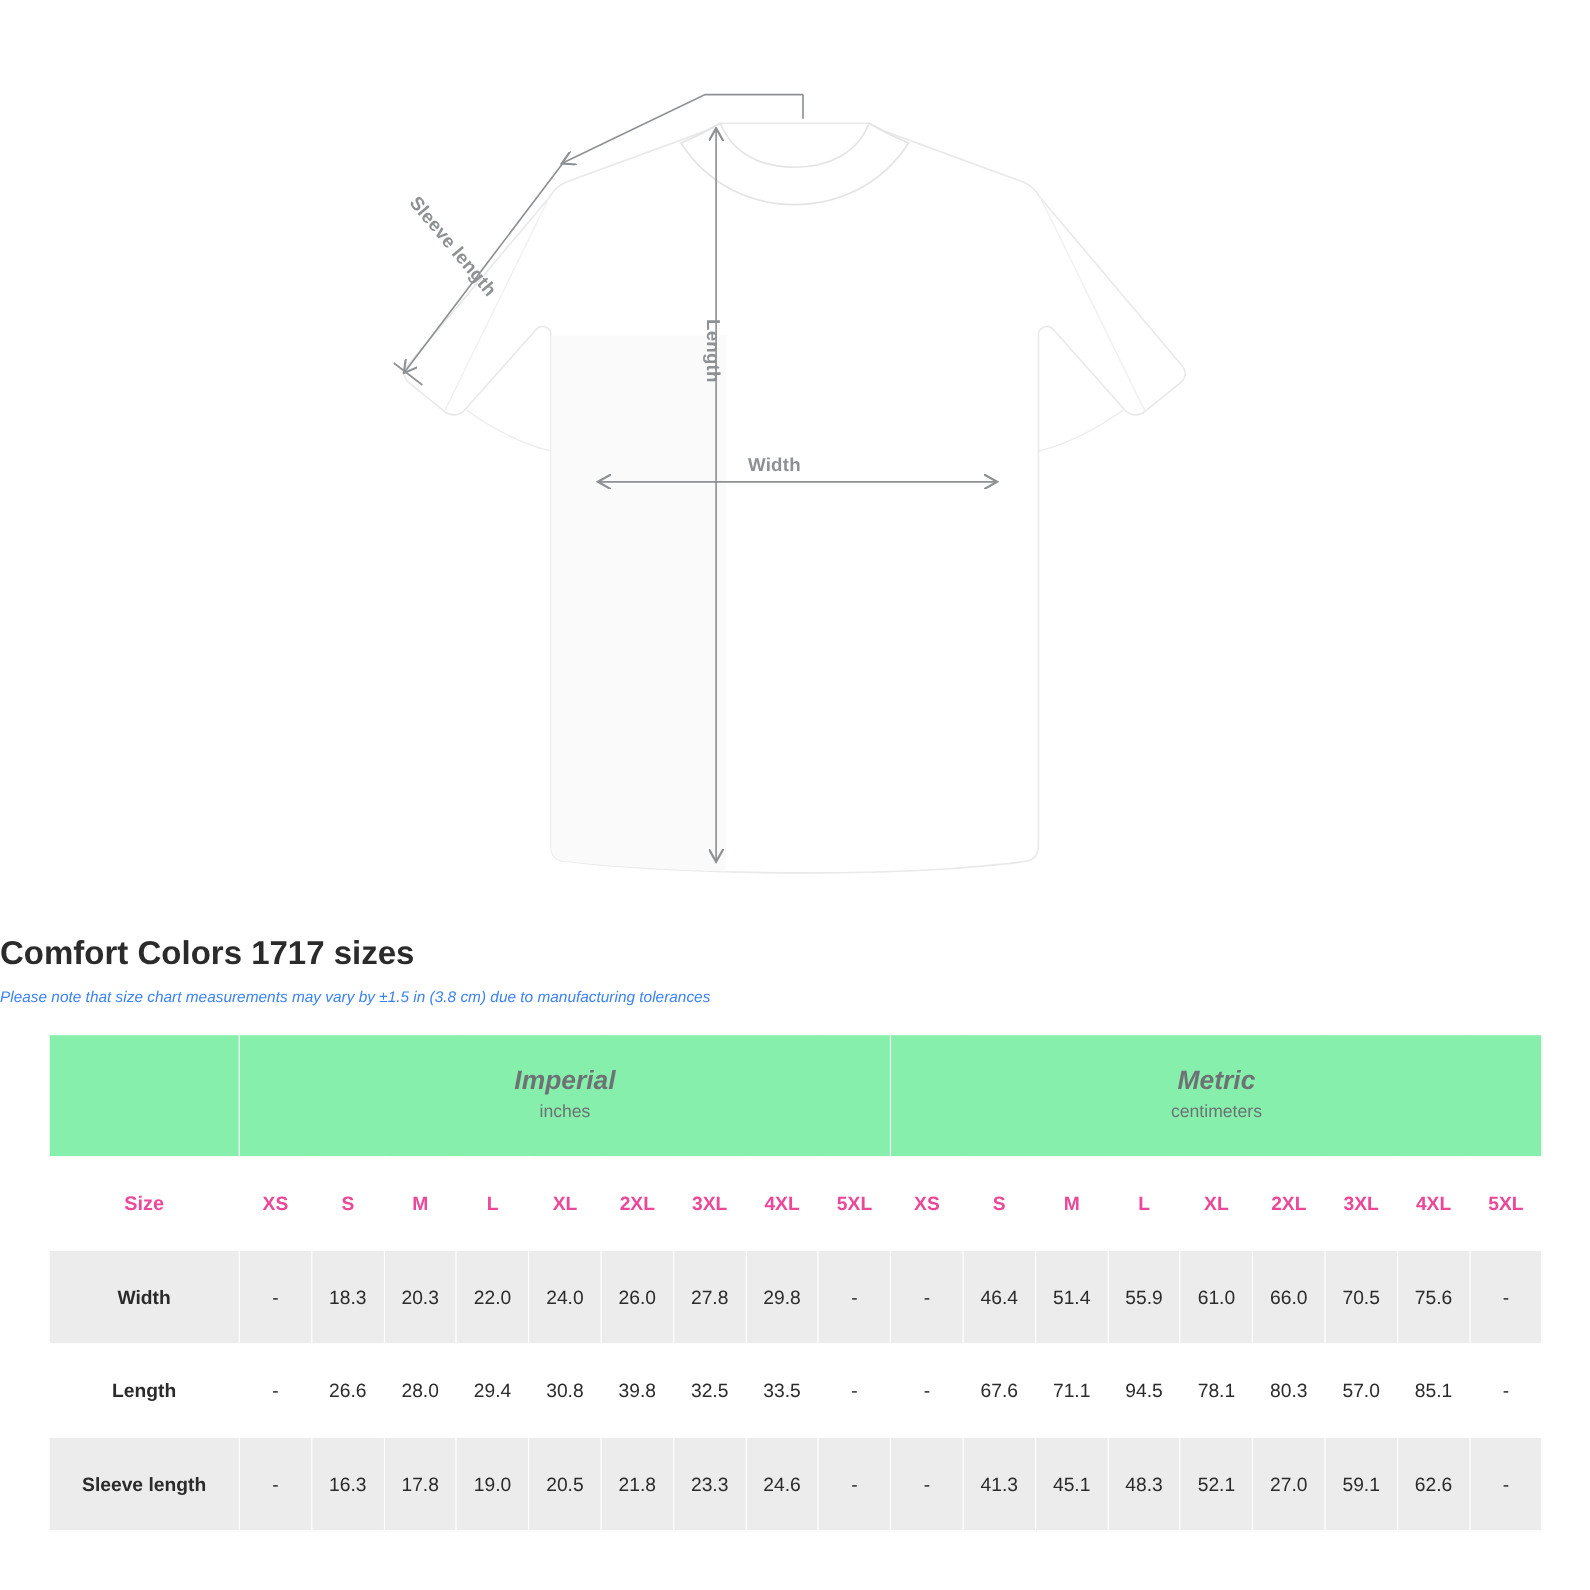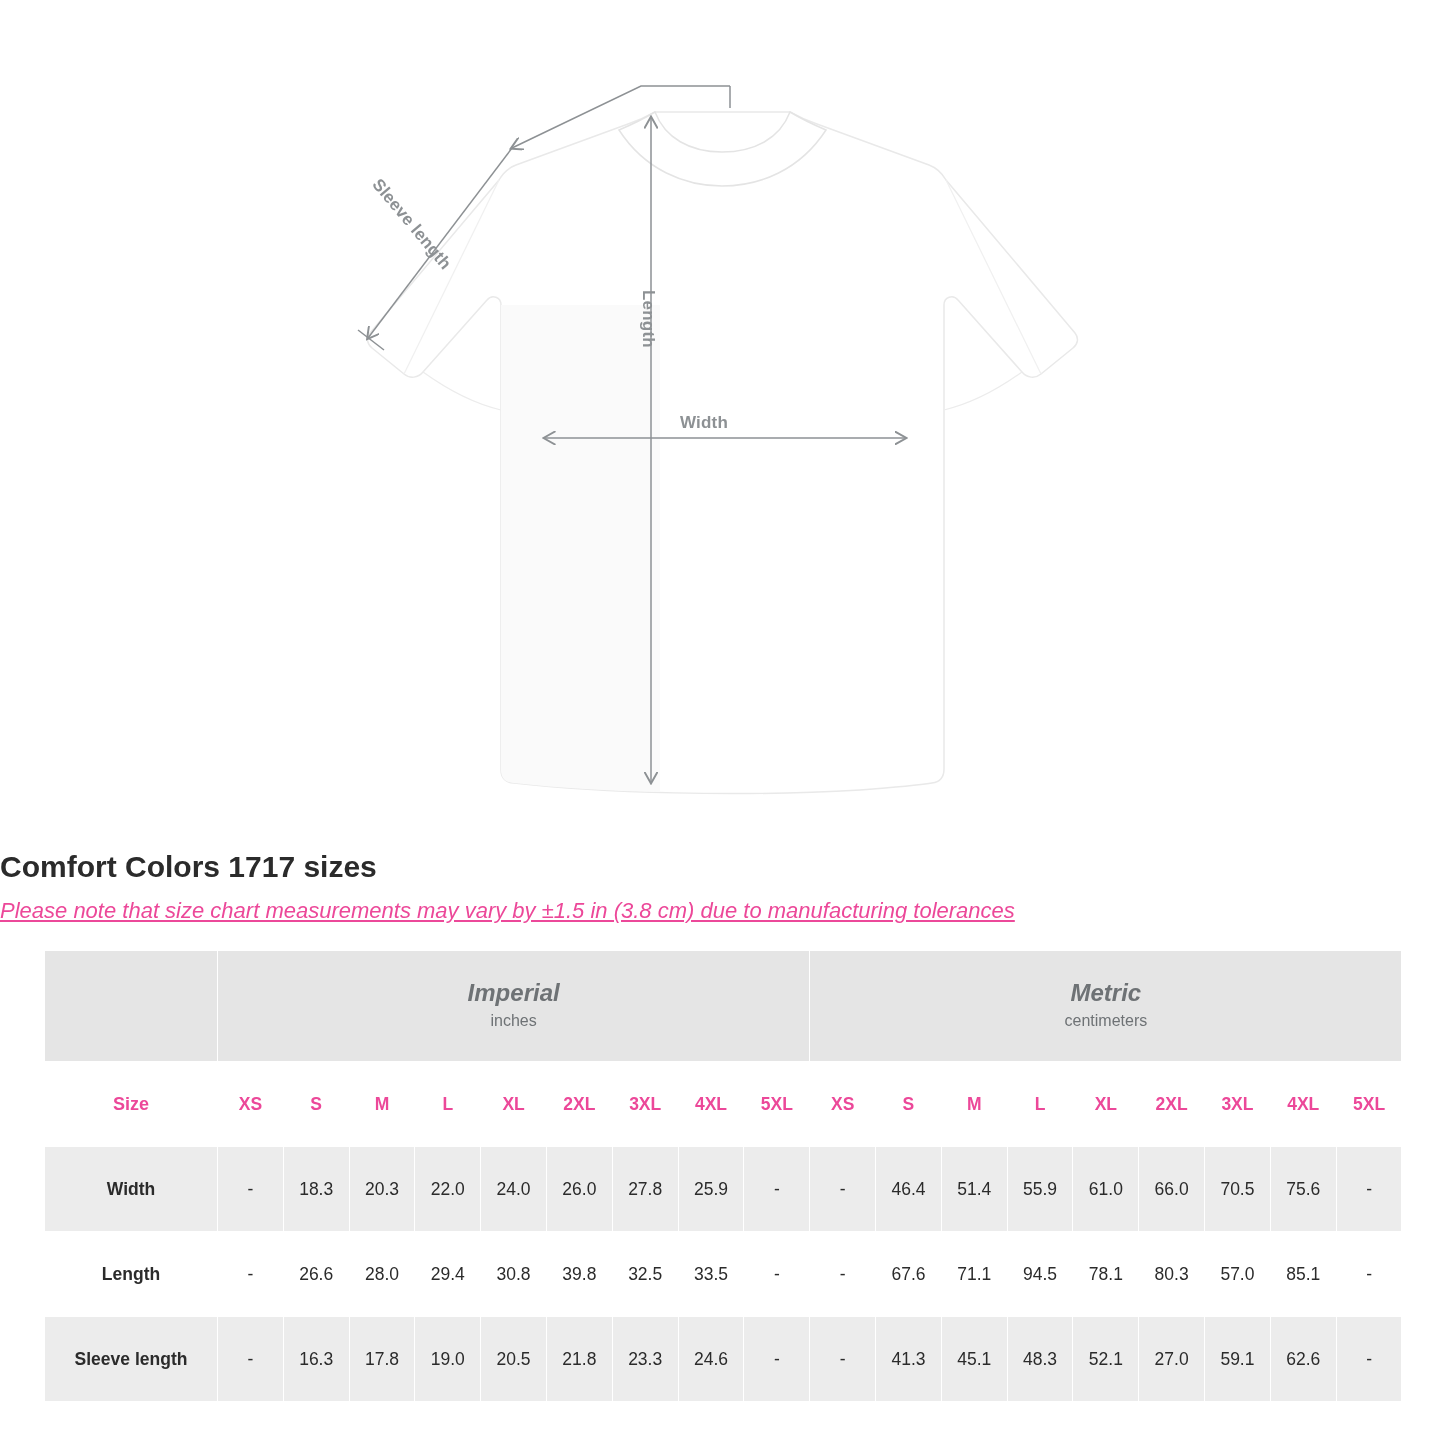--- a/index.html
+++ b/index.html
@@ -60,44 +60,43 @@
     text-align: left;
     margin-top: 20px;
   }
   .chart-title {
     font-size: 30px;
     font-weight: bold;
     color: #2b2b2b;
     margin: 0 0 14px 0;
   }
   .chart-note {
-    font-size: 22px;
+    font-size: 14px;
     font-style: italic;
-    color: #ec4899;
+    color: #3b82f6;
     margin: 0;
-    text-decoration: underline;
   }
 
   
   .table-wrap {
     margin: 26px 44px 0 44px;
   }
   table.size-chart {
     width: 1357px;
     border-collapse: collapse;
     table-layout: fixed;
   }
   table.size-chart th,
   table.size-chart td {
     border: 1px solid #ffffff;
     text-align: center;
     vertical-align: middle;
   }
   .unit-head {
-    background: #e5e5e5;
+    background: #86efac;
     height: 110px;
     padding: 0;
   }
   .unit-sys {
     font-size: 24px;
     font-style: italic;
     font-weight: bold;
     color: #6e7275;
     line-height: 1.25;
   }
@@ -276,21 +275,21 @@
 
         <tr class="data-row row-shaded">
           <td class="row-label">Width</td>
           <td>-</td>
           <td>18.3</td>
           <td>20.3</td>
           <td>22.0</td>
           <td>24.0</td>
           <td>26.0</td>
           <td>27.8</td>
-          <td>25.9</td>
+          <td>29.8</td>
           <td>-</td>
           <td>-</td>
           <td>46.4</td>
           <td>51.4</td>
           <td>55.9</td>
           <td>61.0</td>
           <td>66.0</td>
           <td>70.5</td>
           <td>75.6</td>
           <td>-</td>

